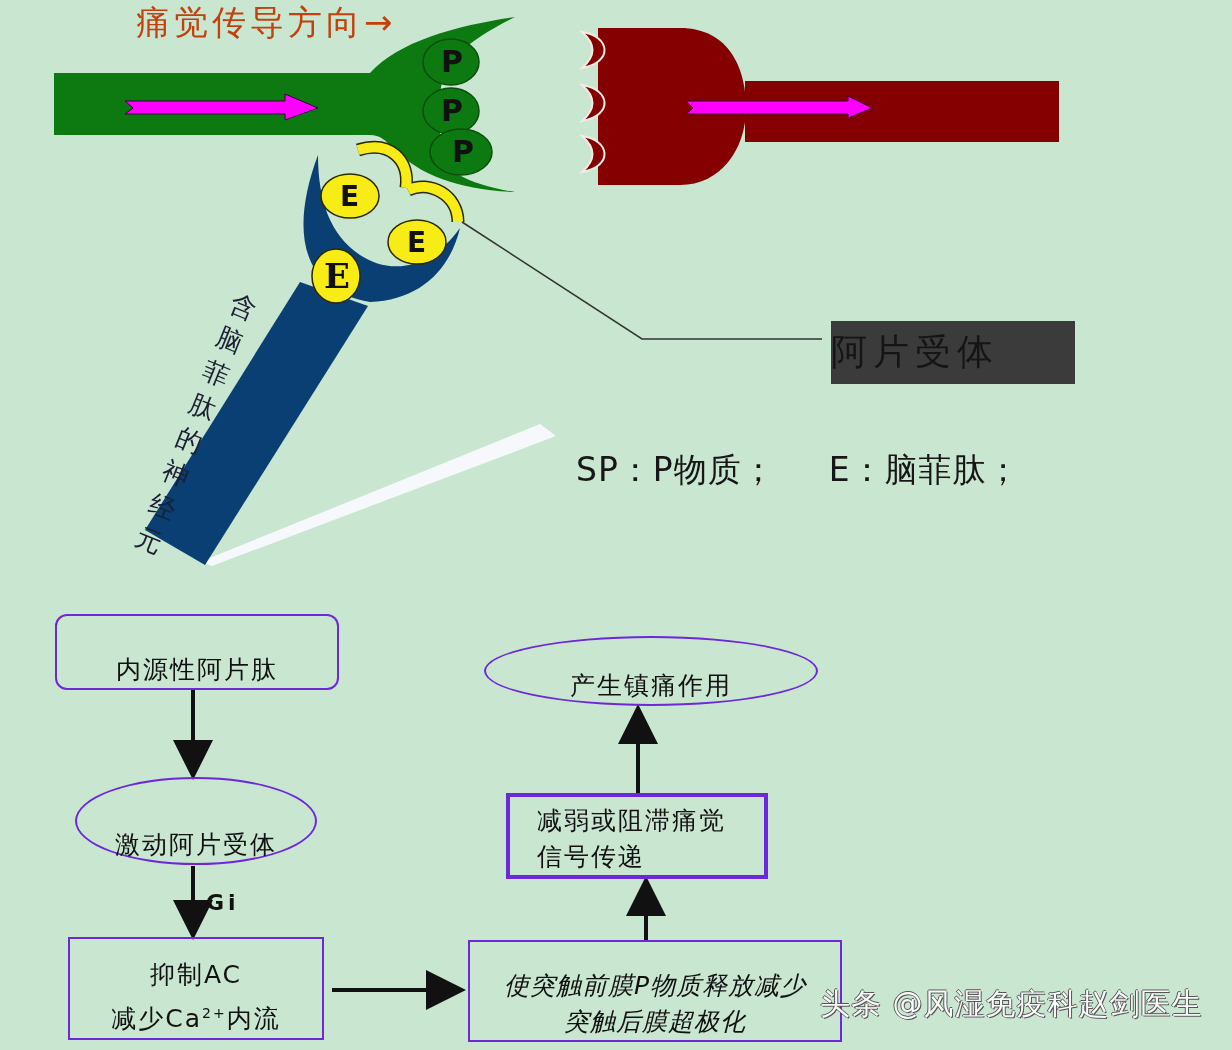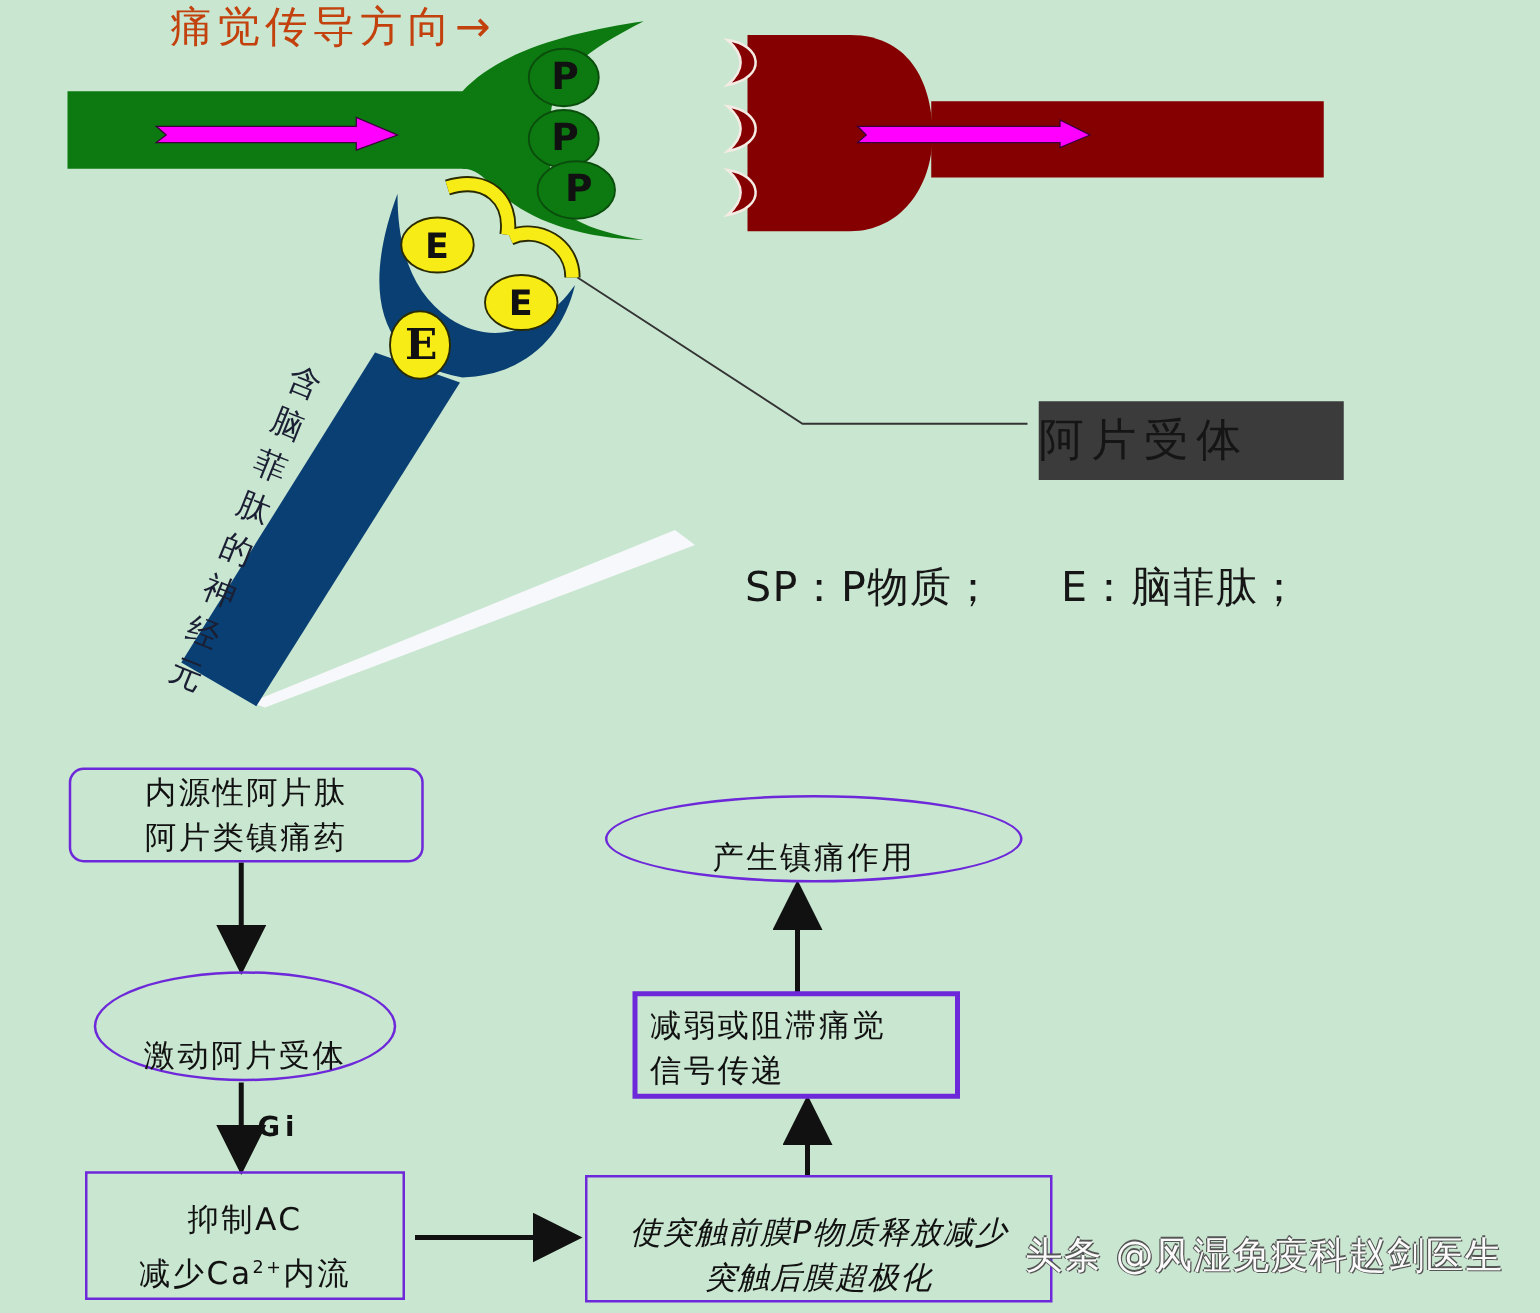--- a/index.html
+++ b/index.html
@@ -10,21 +10,21 @@
     position:relative;
     color:#111;
   }
   svg.art { position:absolute; left:0; top:0; }
   .abs { position:absolute; }
   .title {
     left:136px; top:0px; font-size:34px; letter-spacing:4px; color:#c2410c;
     white-space:nowrap; line-height:44px;
   }
   .legend {
-    left:596px; top:448px; font-size:33px; color:#161616; white-space:nowrap;
+    left:576px; top:448px; font-size:33px; color:#161616; white-space:nowrap;
     letter-spacing:1px; line-height:44px;
   }
   .legend span { display:inline-block; }
   .receptor-label {
     left:831px; top:321px; width:244px; height:63px; background:#3b3b3b;
     display:flex; align-items:center; justify-content:flex-start;
     font-size:36px; color:#151515; letter-spacing:6px;
   }
   .vert-label {
     left:230px; top:290px; width:40px; font-size:26px; color:#1b1f33;
@@ -32,21 +32,21 @@
     transform: rotate(22deg);
   }
   .box {
     border:2px solid #6d28d9; box-sizing:border-box; display:flex;
     flex-direction:column; align-items:center; justify-content:flex-end;
     font-size:25px; line-height:36px; color:#111; letter-spacing:2px;
   }
   .rounded { border-radius:12px; }
   .ellipse { border-radius:50%; }
   .thick { border-width:4px; }
-  .left-align { align-items:flex-start; padding-left:10px; }
+  .left-align { align-items:flex-start; padding-left:27px; }
   .gi { left:206px; top:890px; font-size:22px; font-weight:bold; letter-spacing:4px;text-align:center; }
   .watermark {
     left:820px; top:984px; font-size:30px; color:#fafafa; white-space:nowrap;
     text-shadow: 1px 1px 0 #555, -1px 0 0 #555, 0 -1px 0 #555;
     letter-spacing:1px;
   }
   sup { font-size:14px; }
 </style>
 </head>
 <body>
@@ -140,21 +140,20 @@
 </div>
 
 <div class="abs legend">
   <span>SP：P物质；</span>
   <span style="width:30px"></span>
   <span>E：脑菲肽；</span>
 </div>
 
 <div class="abs box rounded" style="left:55px;top:614px;width:284px;height:76px;">
   <div>内源性阿片肽</div>
-  <div>阿片类镇痛药</div>
 </div>
 
 <div class="abs box ellipse" style="left:75px;top:777px;width:242px;height:88px;">
   <div>激动阿片受体</div>
 </div>
 
 <div class="abs gi">Gi</div>
 
 <div class="abs box" style="left:68px;top:937px;width:256px;height:103px;line-height:38px;">
   <div>抑制AC</div>

